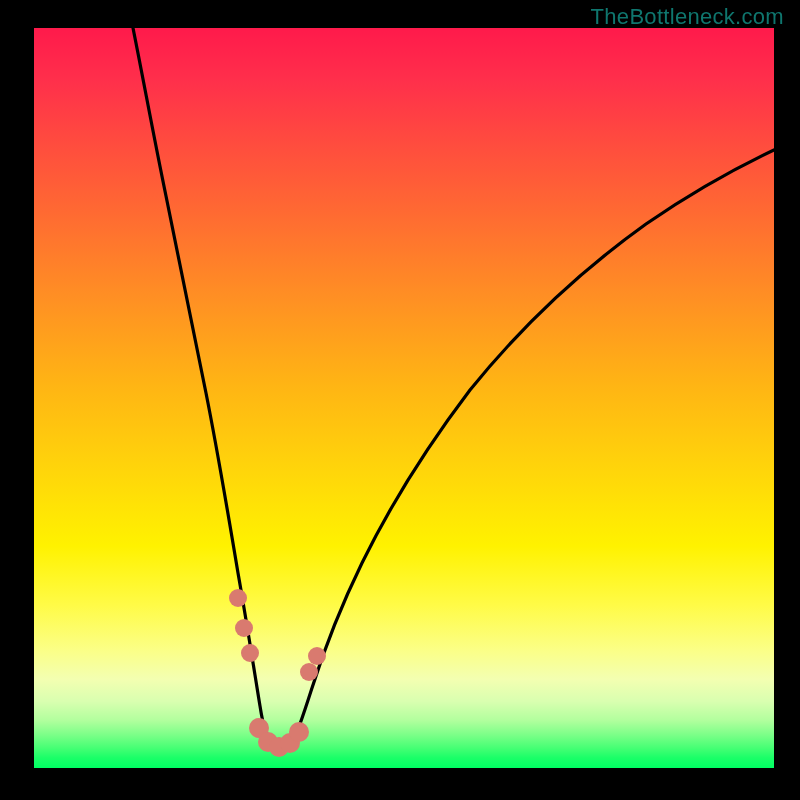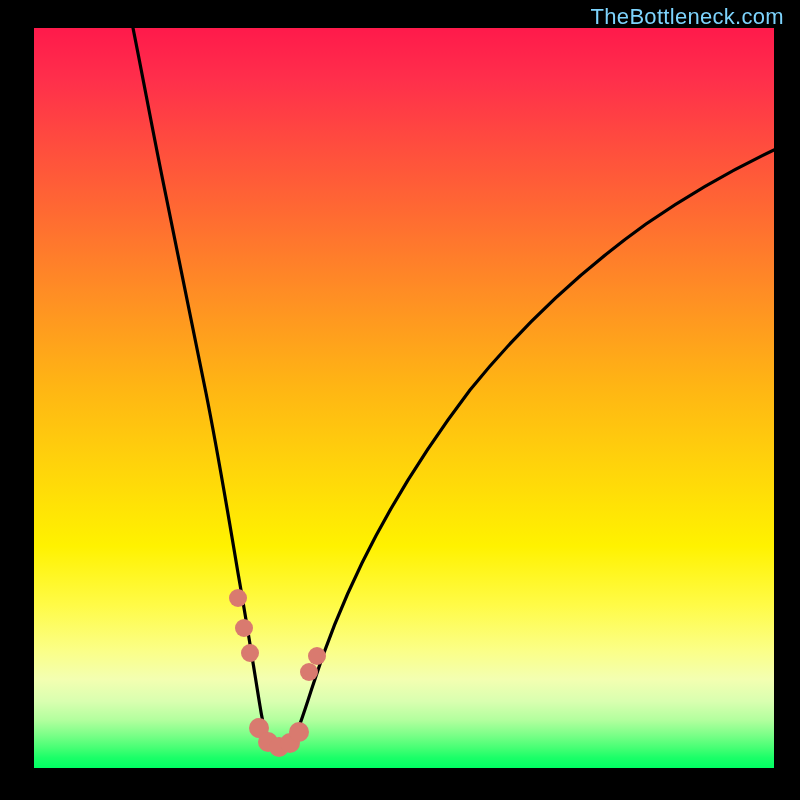--- a/index.html
+++ b/index.html
@@ -14,21 +14,21 @@
   .outer {
     position: relative;
     width: 800px;
     height: 800px;
     background: #000;
   }
   .watermark {
     position: absolute;
     top: 4px;
     right: 16px;
-    color: #7dd3fc;
+    color: #0f766e;
     font-size: 22px;
     font-weight: 400;
     letter-spacing: 0.3px;
     z-index: 5;
   }
   .plot-frame {
     position: absolute;
     left: 34px;
     top: 28px;
     width: 740px;

